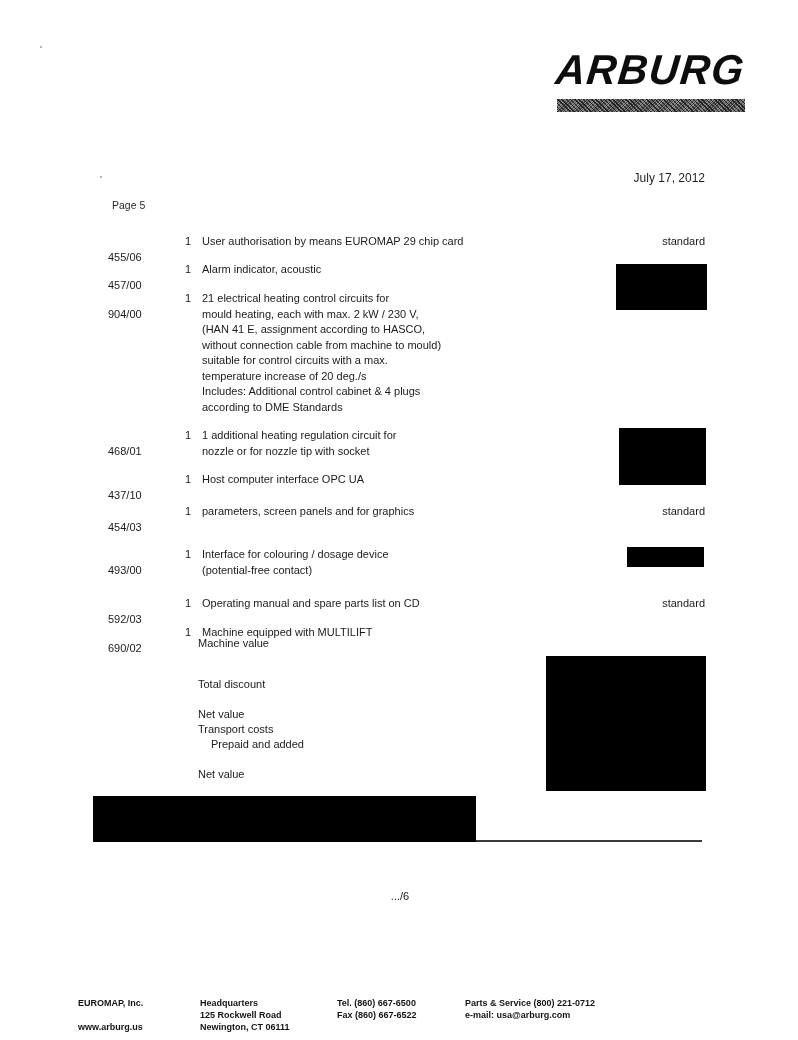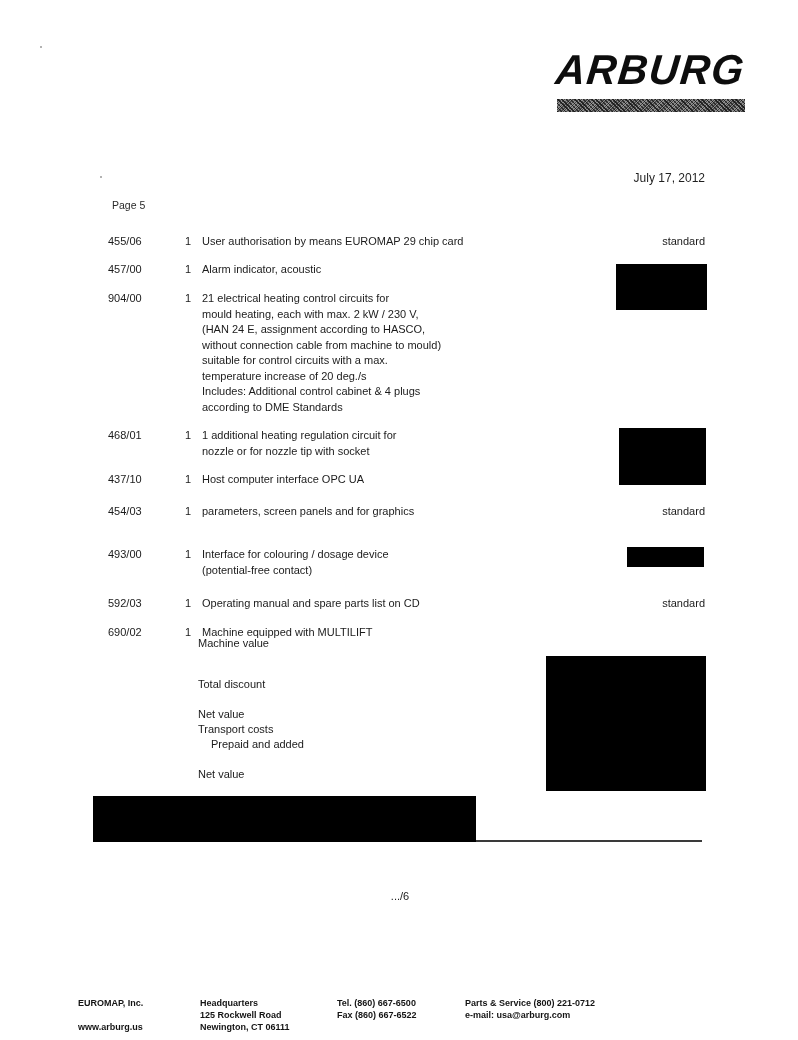--- a/index.html
+++ b/index.html
@@ -31,21 +31,21 @@
   .logo-bar {
     position:absolute; left:1px; top:49px; width:188px; height:13px;
     background-color:#8f8f8f;
     background-image:
       repeating-linear-gradient(45deg,  rgba(20,20,20,.85) 0 1px, transparent 1px 3px),
       repeating-linear-gradient(-45deg, rgba(30,30,30,.6)  0 1px, transparent 1px 2px);
   }
 
   
   .item { position:absolute; left:0; width:705px; font-size:11px; line-height:15.5px; }
-  .item .code  { position:absolute; left:108px; top:0; white-space:nowrap; }
+  .item .code  { position:absolute; left:108px; top:16px; white-space:nowrap; }
   .item .qty   { position:absolute; left:180px; top:0; width:11px; text-align:right; }
   .item .desc  { position:absolute; left:202px; top:0; width:350px; }
   .item .price { position:absolute; right:0; top:0; }
 
   
   .summary-line { position:absolute; font-size:11px; line-height:15px; white-space:nowrap; }
 
   
   .redact { position:absolute; background:#000; }
   .hline  { position:absolute; height:2px; background:#3a3a3a; }
@@ -95,21 +95,21 @@
       <div>Alarm indicator, acoustic</div>
     </div>
   </div>
 
   <div class="item" style="top:291px">
     <div class="code">904/00</div>
     <div class="qty">1</div>
     <div class="desc">
       <div>21 electrical heating control circuits for</div>
       <div>mould heating, each with max. 2 kW / 230 V,</div>
-      <div>(HAN 24 E, assignment according to HASCO,</div>
+      <div>(HAN 41 E, assignment according to HASCO,</div>
       <div>without connection cable from machine to mould)</div>
       <div>suitable for control circuits with a max.</div>
       <div>temperature increase of 20 deg./s</div>
       <div>Includes: Additional control cabinet &amp; 4 plugs</div>
       <div>according to DME Standards</div>
     </div>
   </div>
 
   <div class="item" style="top:428px">
     <div class="code">468/01</div>

